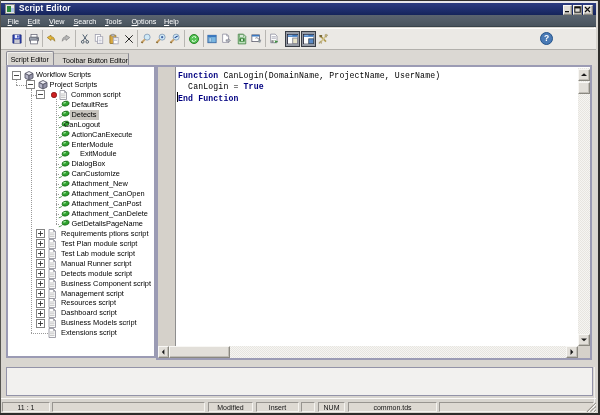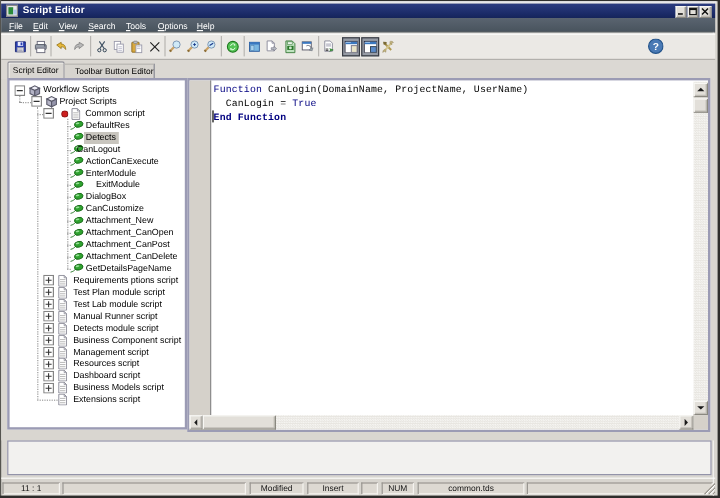--- a/index.html
+++ b/index.html
@@ -584,22 +584,22 @@
           <line x1="2" y1="7.6" x2="6.5" y2="7.6" stroke="#aaa" stroke-width="0.7"></line>
         </svg>
       </div>
       <div class="tl" style="left:59px;top:328.2px">Extensions script</div>
     </div>
 </div>
 
 <div class="abs" style="left:156px;top:65px;width:436px;height:295px;background:#fff;border:2px solid #9b9bb4"></div>
 <div class="abs" style="left:158px;top:67px;width:18px;height:279px;background:#d5d1ca;border-right:1px solid #8e8e8e"></div>
 
-<div class="abs" style="left:178px;top:70.2px;font-family:'Liberation Mono',monospace;font-size:8.2px;letter-spacing:0.13px;line-height:11.2px;white-space:pre;color:#000"><span style="color:#000080;font-weight:normal">Function</span> CanLogin(DomainName, ProjectName, UserName)
-  CanLogin = <span style="color:#000080;font-weight:normal">True</span>
+<div class="abs" style="left:178px;top:70.2px;font-family:'Liberation Mono',monospace;font-size:8.2px;letter-spacing:0.13px;line-height:11.2px;white-space:pre;color:#000"><span style="color:#000080;font-weight:bold">Function</span> CanLogin(DomainName, ProjectName, UserName)
+  CanLogin = <span style="color:#000080;font-weight:bold">True</span>
 <span style="color:#000080;font-weight:bold">End Function</span></div>
 <div class="abs" style="left:177px;top:92px;width:1px;height:9.5px;background:#000"></div>
 
 <div class="abs" style="left:578px;top:68px;width:12px;height:278px;background:repeating-conic-gradient(#f6f5f2 0% 25%, #e7e5e0 0% 50%) 0 0/2px 2px"></div>
 <div class="sbtn" style="left:578px;top:68.5px;width:12px;height:12px">
     <svg width="10" height="10" viewBox="0 0 10 10">
       <polygon points="2,6 5,3.2 8,6" fill="#1a1a1a"></polygon>
     </svg>
   </div>
 <div class="sbtn" style="left:578px;top:81.5px;width:12px;height:12px"></div>

